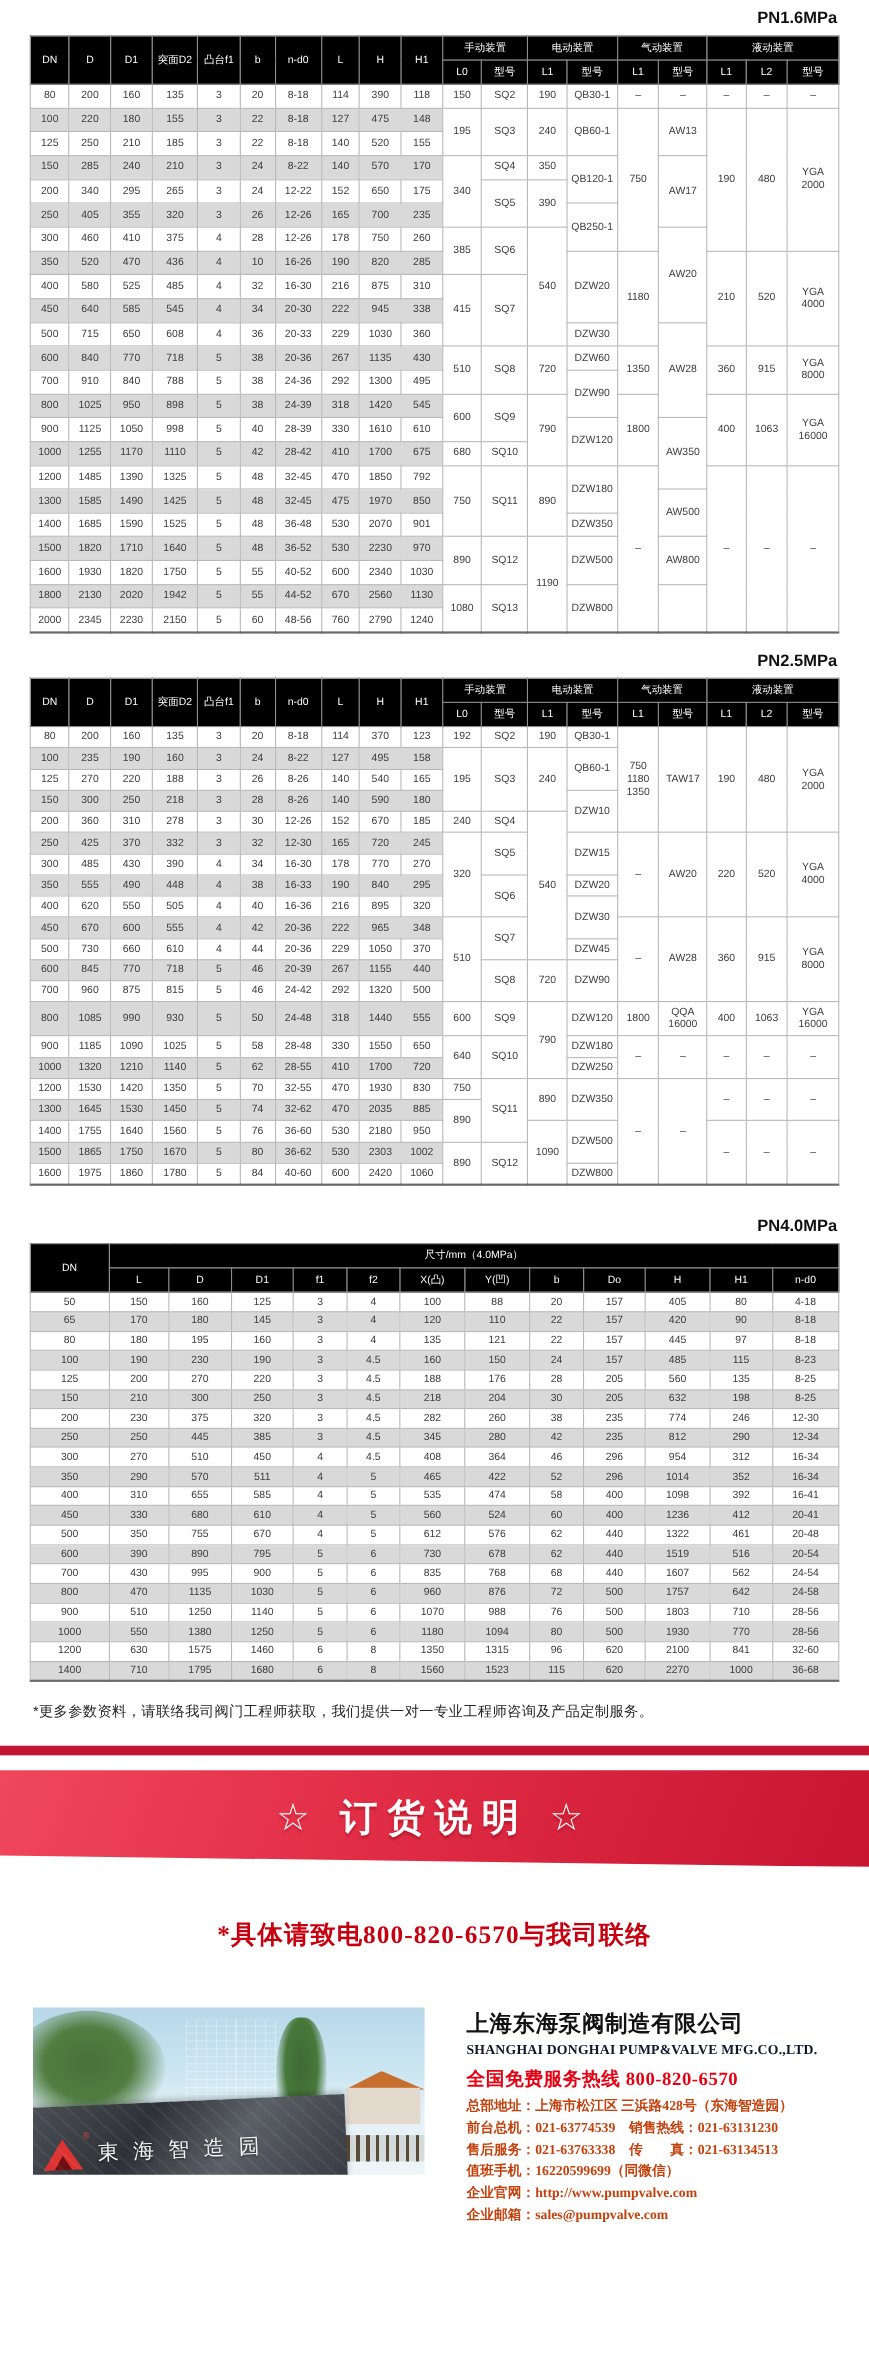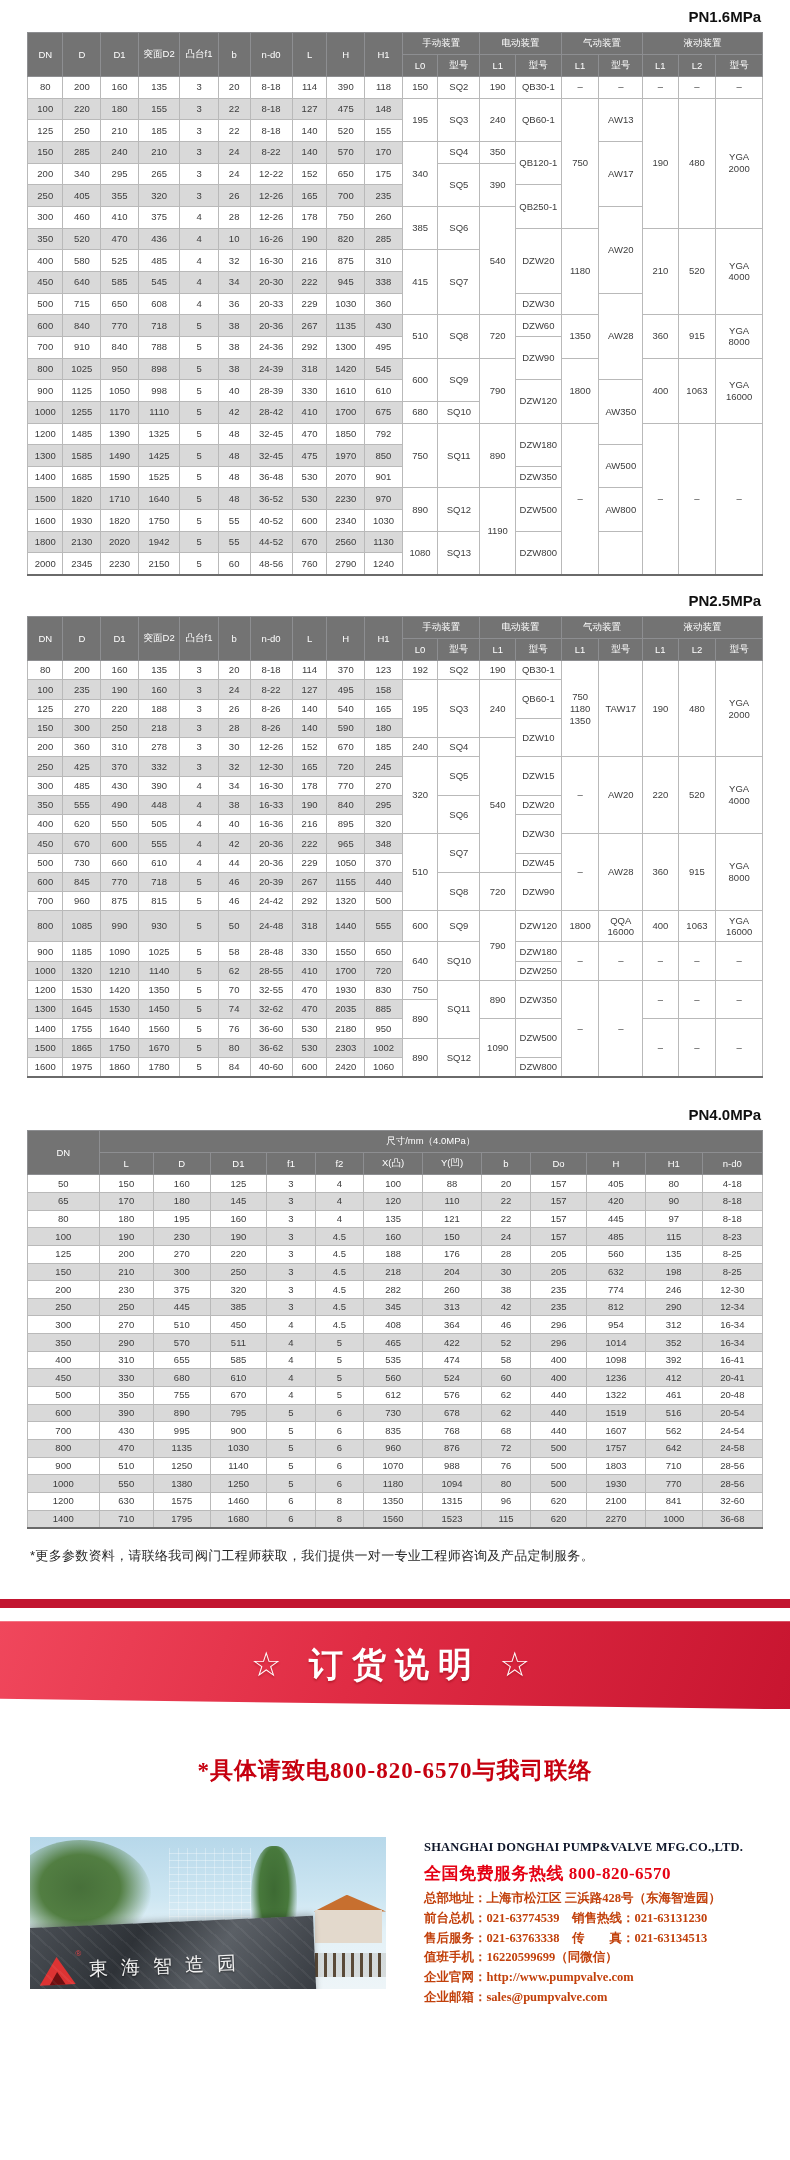--- a/index.html
+++ b/index.html
@@ -1,27 +1,27 @@
 <!DOCTYPE html>
 <html><head>
 <meta charset="utf-8">
 <style>
   html,body{margin:0;padding:0;background:#fff;}
   body{width:790px;font-family:"Liberation Sans","DejaVu Sans",sans-serif;color:#222;}
   .tables-wrap{padding:2px 27px 0 27px;}
   .tbl-title{text-align:right;font-weight:bold;font-size:15px;color:#101010;padding:6px 2px 7px 0;}
   table{border-collapse:collapse;width:100%;table-layout:fixed;border-bottom:2px solid #6a6a6a;}
-  th{background:#737373;color:#fff;font-weight:normal;font-size:9.5px;border:1px solid #8d8e91;padding:4px 1px;text-align:center;}
+  th{background:#000000;color:#fff;font-weight:normal;font-size:9.5px;border:1px solid #8d8e91;padding:4px 1px;text-align:center;}
   td{border:1px solid #b9b9b9;font-size:9.5px;color:#3c3c3c;text-align:center;white-space:pre-line;line-height:1.25;background:#fff;overflow:hidden;}
   td.shade{background:#d9d9d9;}
   #table-0 td{padding:4.4px 1px;}
   #table-1 td{padding:3.2px 1px;}
   #table-2 td{padding:2.4px 1px;}
   .note{padding:18px 30px 6px 30px;font-size:13px;color:#262626;letter-spacing:.3px;}
-  .order-section{margin-top:28px;}
+  .order-section{margin-top:16px;}
   .order-strip{height:9px;background:#c21530;}
   .order-gap{height:13px;background:#fff;}
   .banner{height:88px;background:linear-gradient(110deg,#f0475c 0%,#e02c44 45%,#c81530 100%);
           clip-path:polygon(0 0,100% 0,100% 100%,0 88%);
           display:flex;align-items:center;justify-content:center;}
   .banner-title{color:#fff;font-size:34px;font-weight:bold;letter-spacing:9px;text-shadow:0 2px 2px rgba(120,0,10,.35);}
   .notices{padding:40px 0 10px 0;text-align:center;}
   .notice-line{color:#c6000f;font-size:23px;font-weight:bold;font-family:"Liberation Serif","DejaVu Serif",serif;line-height:1.9;letter-spacing:1px;}
   .footer{display:flex;align-items:flex-start;padding:34px 24px 0 30px;}
   .photo{width:356px;height:152px;position:relative;overflow:hidden;flex:none;
@@ -1012,21 +1012,21 @@
             <td>12-30</td>
           </tr>
           <tr>
             <td class="shade">250</td>
             <td class="shade">250</td>
             <td class="shade">445</td>
             <td class="shade">385</td>
             <td class="shade">3</td>
             <td class="shade">4.5</td>
             <td class="shade">345</td>
-            <td class="shade">313</td>
+            <td class="shade">280</td>
             <td class="shade">42</td>
             <td class="shade">235</td>
             <td class="shade">812</td>
             <td class="shade">290</td>
             <td class="shade">12-34</td>
           </tr>
           <tr>
             <td>300</td>
             <td>270</td>
             <td>510</td>
@@ -1236,20 +1236,21 @@
     <div class="ph-wall">
       <div class="logo">
         <div class="logo-tri"></div>
         <div class="logo-cut"></div>
         <span class="logo-reg">®</span>
       </div>
       <div class="sign-text">東海智造园</div>
     </div>
   </div>
   <div class="company-info">
+    <div class="cn-name">上海东海泵阀制造有限公司</div>
     <div class="en-name">SHANGHAI DONGHAI PUMP&amp;VALVE MFG.CO.,LTD.</div>
     <div class="hotline">全国免费服务热线  800-820-6570</div>
     <div>
         <div class="info-line">总部地址：上海市松江区 三浜路428号（东海智造园）</div>
         <div class="info-line">前台总机：021-63774539　销售热线：021-63131230</div>
         <div class="info-line">售后服务：021-63763338　传　　真：021-63134513</div>
         <div class="info-line">值班手机：16220599699（同微信）</div>
         <div class="info-line">企业官网：http://www.pumpvalve.com</div>
         <div class="info-line">企业邮箱：sales@pumpvalve.com</div>
       </div>

